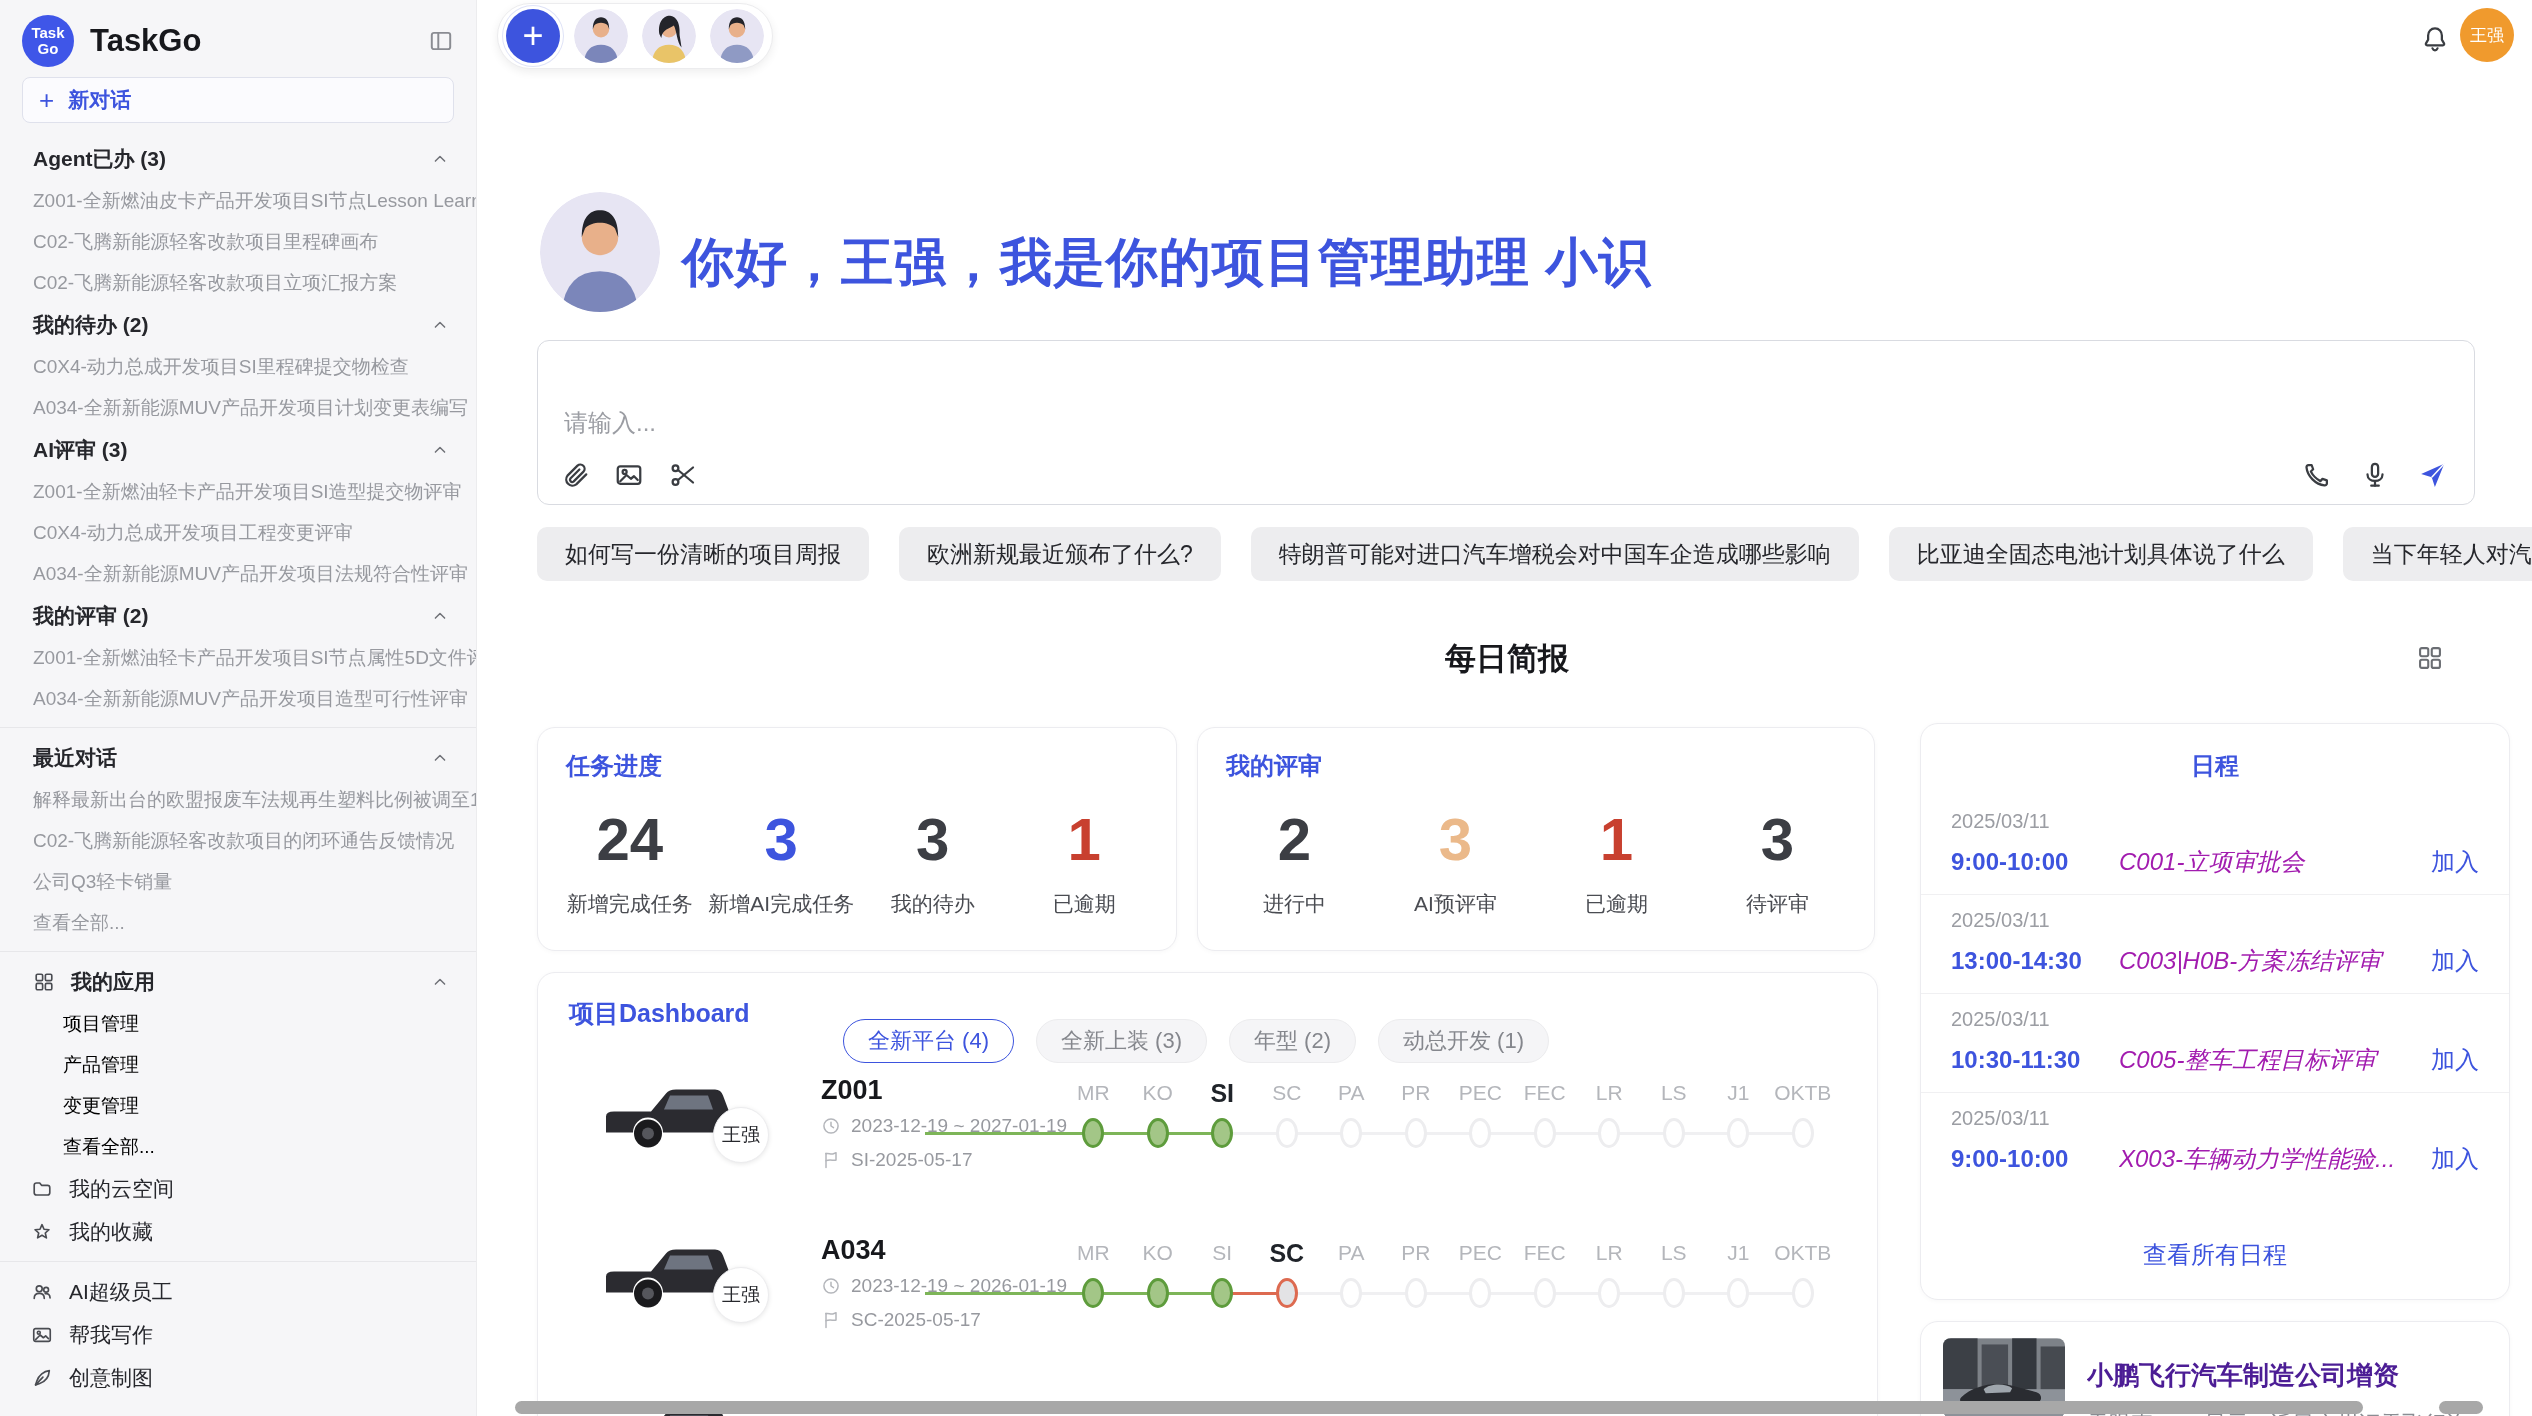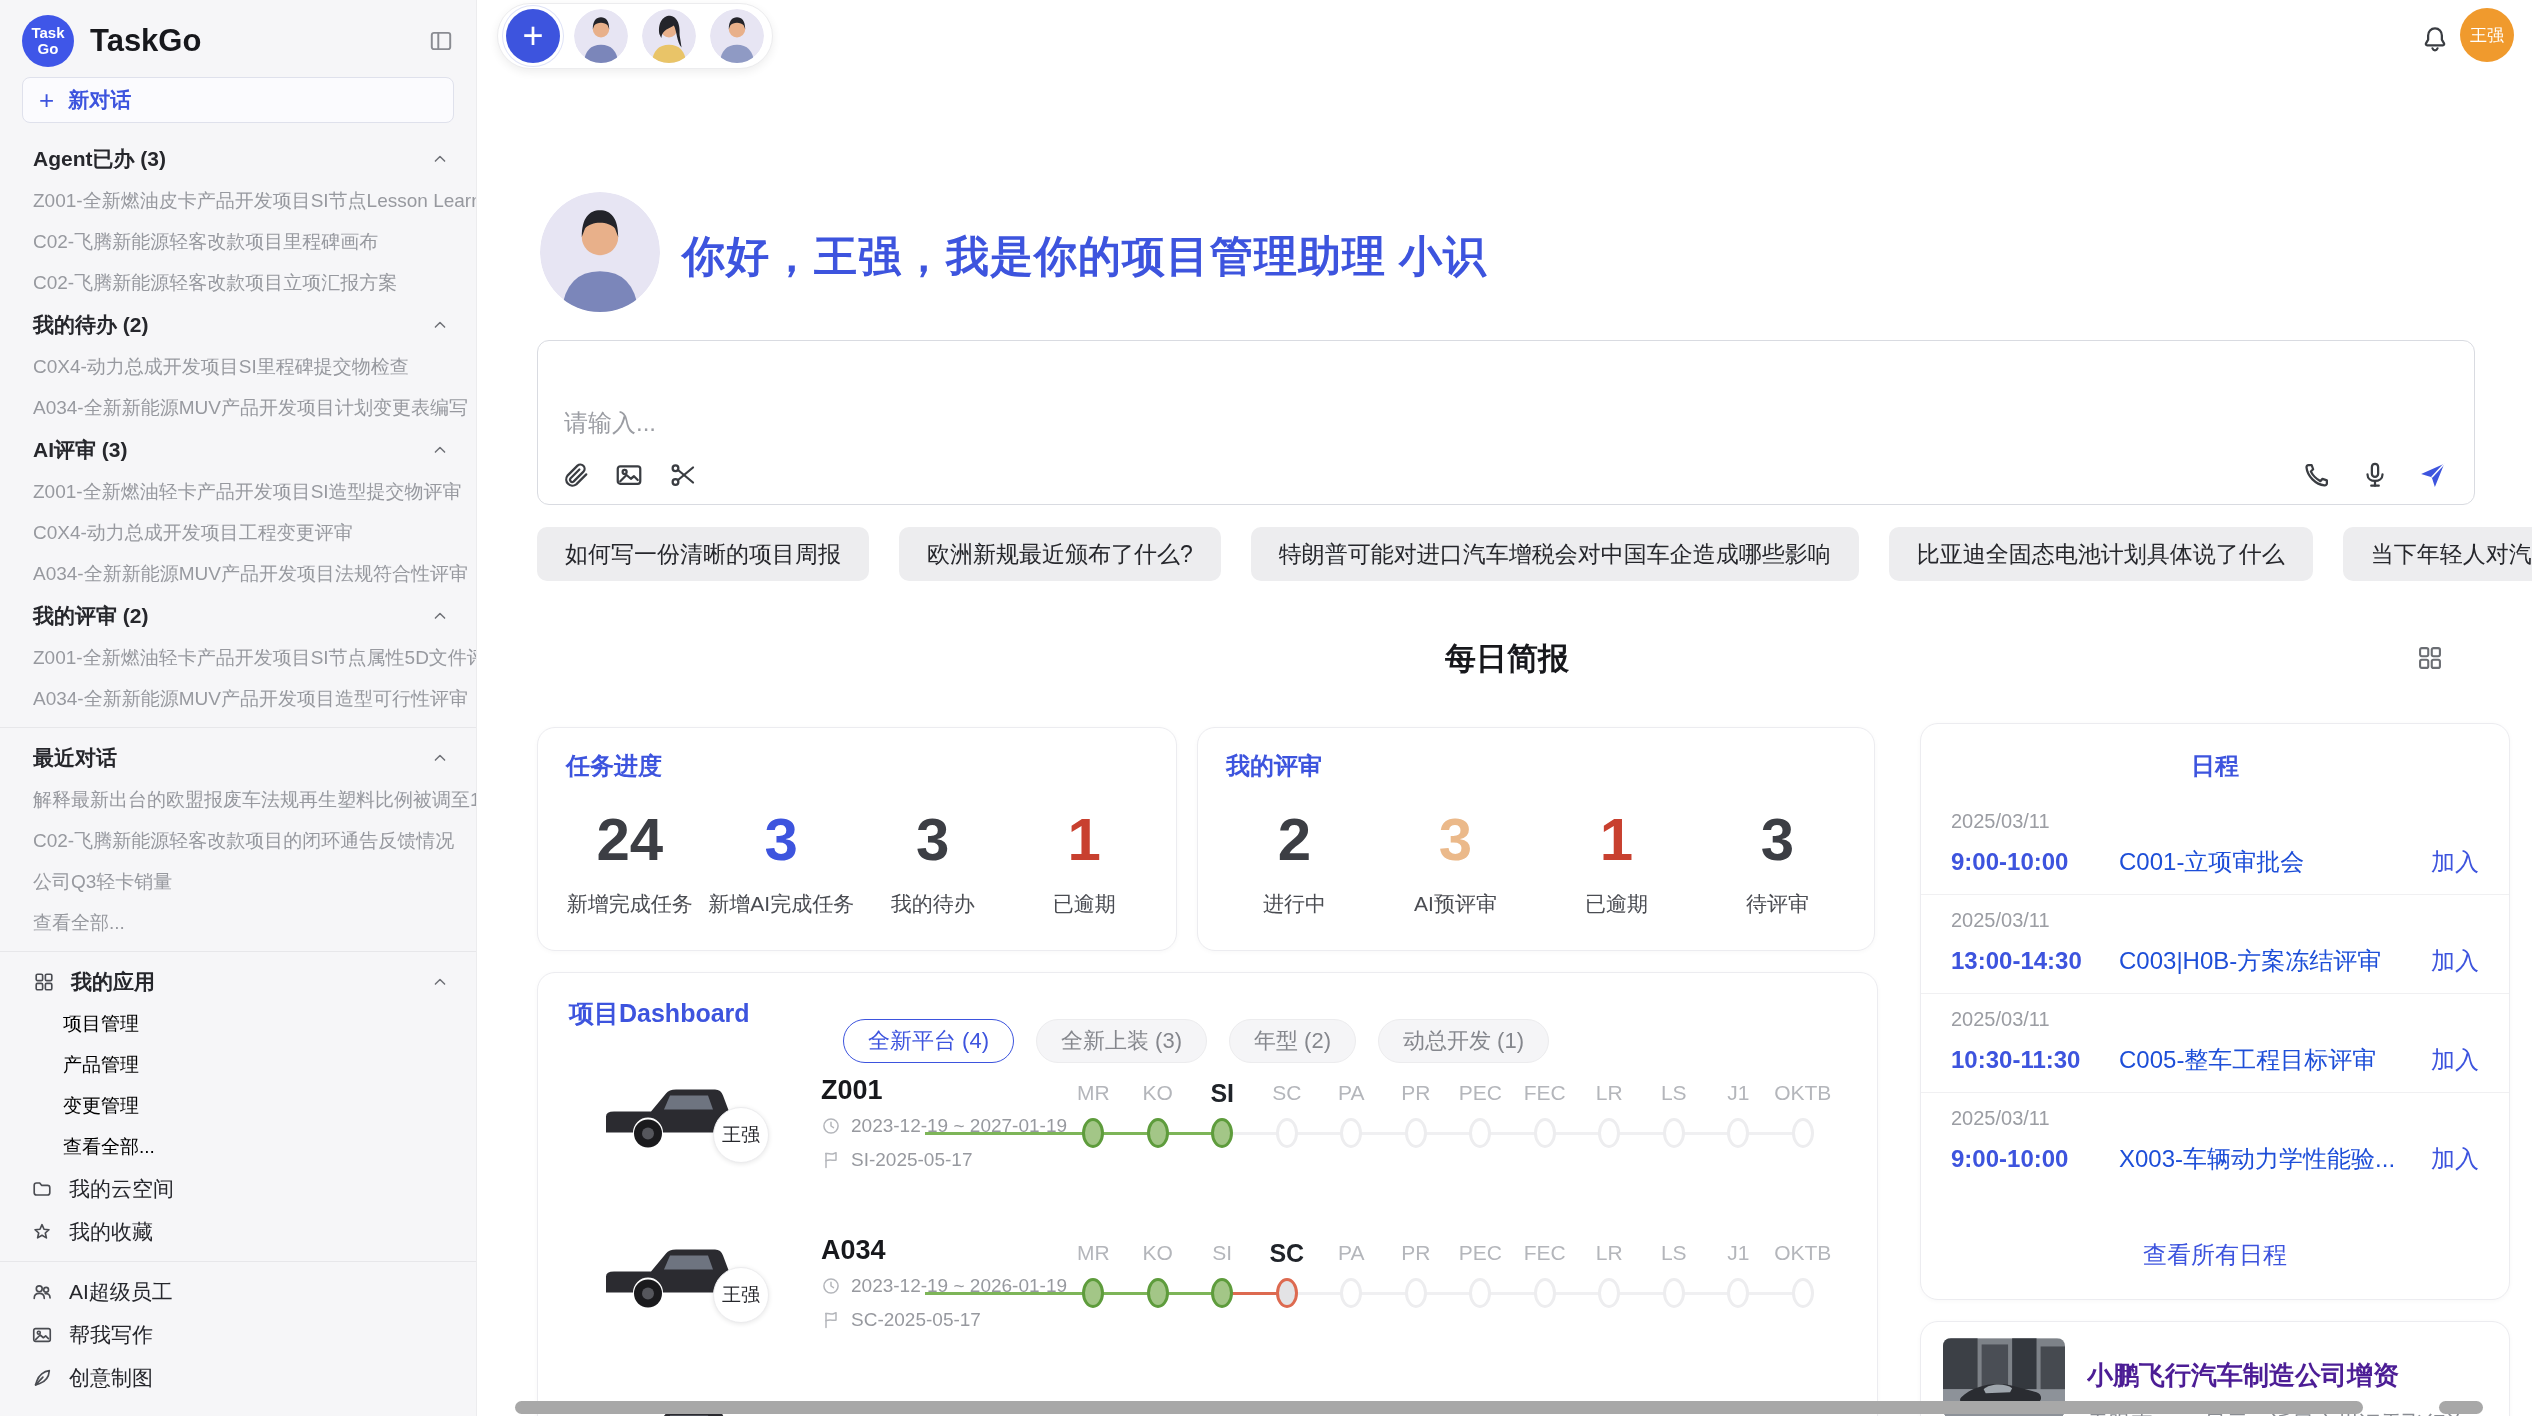--- a/index.html
+++ b/index.html
@@ -25,21 +25,21 @@
 .sb-divider{height:1px;background:#e7e7ea;margin:8px 0;}
 .sb-title .t-icon{margin-right:16px;color:#4a4c52;}
 
 .main{position:relative;flex:1;height:100%;background:#fff;}
 .toolbar{position:absolute;left:20px;top:3px;height:66px;border:1px solid #ececee;border-radius:34px;background:#fff;box-shadow:0 3px 10px rgba(0,0,0,.07);display:flex;align-items:center;gap:14px;padding:0 8px;}
 .tb-plus{width:54px;height:54px;border-radius:50%;background:#3d54de;color:#fff;display:flex;align-items:center;justify-content:center;font-size:36px;font-weight:300;cursor:pointer;box-shadow:0 0 0 3px #fff,0 0 0 4px #dfe3f7;}
 .tb-avatar{width:54px;height:54px;border-radius:50%;overflow:hidden;cursor:pointer;flex:none;}
 .bell{position:absolute;right:82px;top:24px;color:#3a3d42;cursor:pointer;}
 .user-badge{position:absolute;right:18px;top:8px;width:54px;height:54px;border-radius:50%;background:#f09a2d;color:#fff;display:flex;align-items:center;justify-content:center;font-size:17px;cursor:pointer;}
 .greeting-avatar{position:absolute;left:63px;top:192px;width:120px;height:120px;border-radius:50%;overflow:hidden;}
-.greeting{position:absolute;left:205px;top:228px;font-size:43px;font-weight:700;color:#3d54de;letter-spacing:1px;}
+.greeting{position:absolute;left:205px;top:228px;font-size:52px;font-weight:700;color:#3d54de;letter-spacing:1px;}
 .input-card{position:absolute;left:60px;top:340px;width:1938px;height:165px;border:1.5px solid #d9dbe1;border-radius:12px;background:#fff;cursor:text;}
 .input-ph{position:absolute;left:26px;top:66px;font-size:24px;color:#9b9da3;}
 .in-left{position:absolute;left:22px;bottom:14px;display:flex;gap:24px;align-items:center;color:#3a3d42;}
 .in-right{position:absolute;right:26px;bottom:14px;display:flex;gap:28px;align-items:center;color:#3a3d42;}
 .in-left .icon,.in-right .icon{cursor:pointer;}
 .send{color:#3d54de;}
 .chips{position:absolute;left:60px;top:527px;width:1945px;display:flex;gap:30px;}
 .chip{height:54px;line-height:54px;padding:0 28px;background:#ededef;border-radius:10px;font-size:23px;color:#26272c;white-space:nowrap;cursor:pointer;}
 .briefing-title{position:absolute;left:60px;top:638px;width:1940px;text-align:center;font-size:31px;font-weight:700;color:#17181c;}
 .briefing-grid{position:absolute;right:88px;top:644px;color:#6b6e73;cursor:pointer;}
@@ -56,21 +56,21 @@
 .stat-label{font-size:21px;color:#4a4c52;}
 
 .schedule-card{position:absolute;left:1443px;top:723px;width:590px;height:577px;border:1px solid #ececf0;border-radius:18px;background:#fff;box-shadow:0 1px 5px rgba(0,0,0,.03);}
 .sched-title{position:absolute;top:26px;width:100%;text-align:center;font-size:24px;color:#3d54de;font-weight:600;}
 .evt-list{position:absolute;left:0;right:0;top:72px;}
 .evt{padding:14px 30px 16px 30px;border-bottom:1px solid #f0f0f2;}
 .evt:last-child{border-bottom:none;}
 .evt-date{font-size:20px;color:#9b9da3;}
 .evt-row{display:flex;align-items:center;margin-top:13px;}
 .evt-time{width:168px;font-size:24px;color:#3d54de;font-weight:600;flex:none;}
-.evt-name{flex:1;font-size:24px;color:#1d4ed8;white-space:nowrap;overflow:hidden;}
+.evt-name{flex:1;font-size:24px;color:#a21caf;white-space:nowrap;overflow:hidden;font-style:italic;}
 .evt-join{font-size:24px;color:#3d54de;cursor:pointer;flex:none;}
 .view-all{position:absolute;bottom:28px;width:100%;text-align:center;font-size:24px;color:#3d54de;cursor:pointer;}
 
 .dashboard-card{position:absolute;left:60px;top:972px;width:1341px;height:470px;border:1px solid #ececf0;border-radius:18px;background:#fff;overflow:hidden;box-shadow:0 1px 5px rgba(0,0,0,.03);}
 .dash-title{position:absolute;left:31px;top:24px;font-size:25px;font-weight:700;color:#3d54de;}
 .dash-filters{position:absolute;left:305px;top:14px;display:flex;gap:22px;}
 .pill{height:44px;line-height:42px;padding:0 24px;border-radius:22px;font-size:22px;white-space:nowrap;cursor:pointer;margin-top:32px;}
 .pill.active{border:1px solid #3d54de;color:#3d54de;background:#fff;}
 .pill.inactive{border:1px solid #ececee;background:#f5f5f7;color:#85878d;}
 .proj-row{position:absolute;left:0;width:100%;height:158px;cursor:pointer;}

